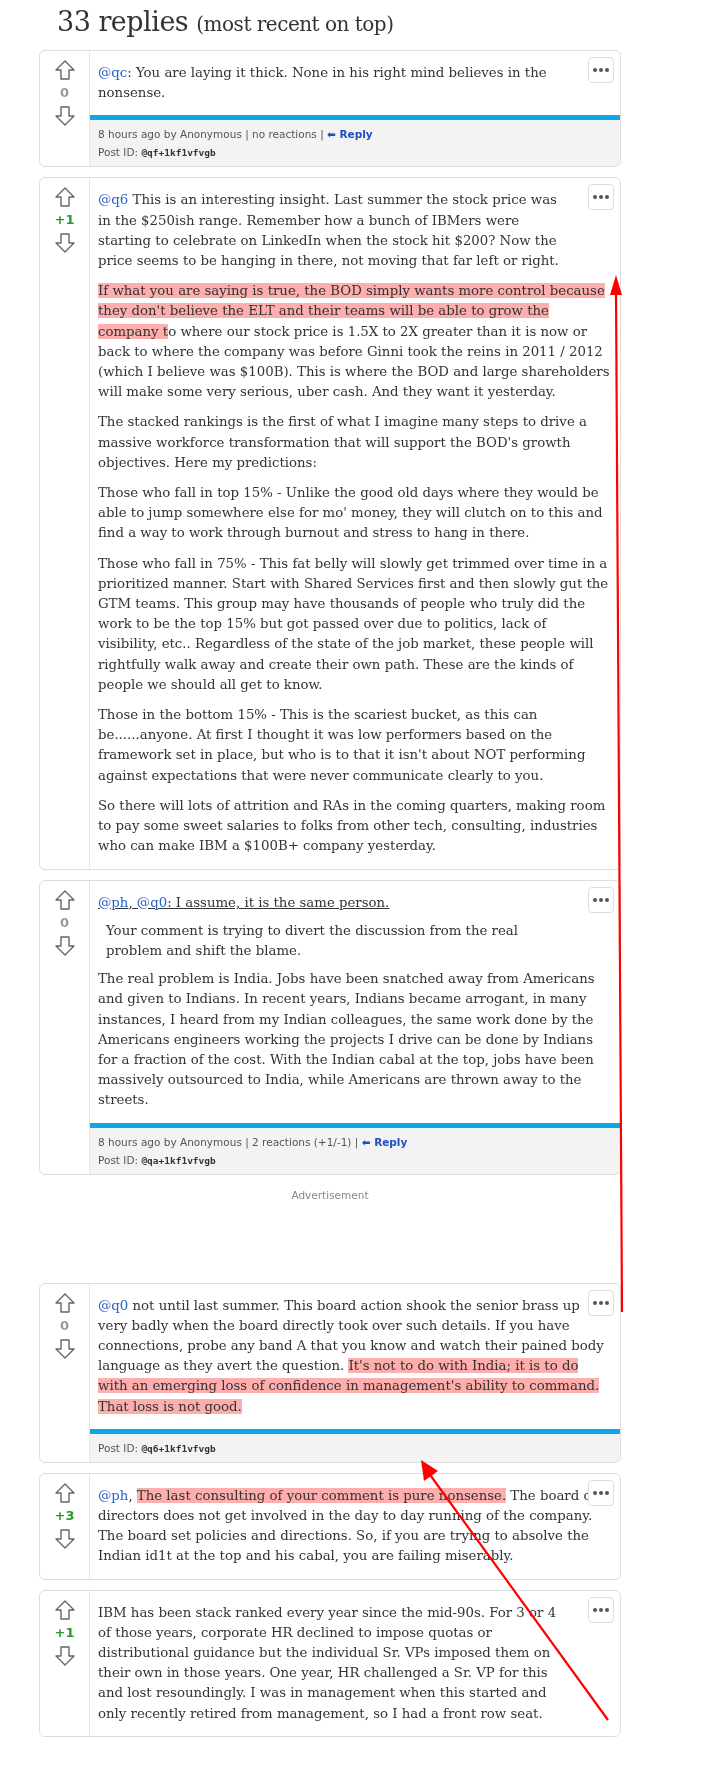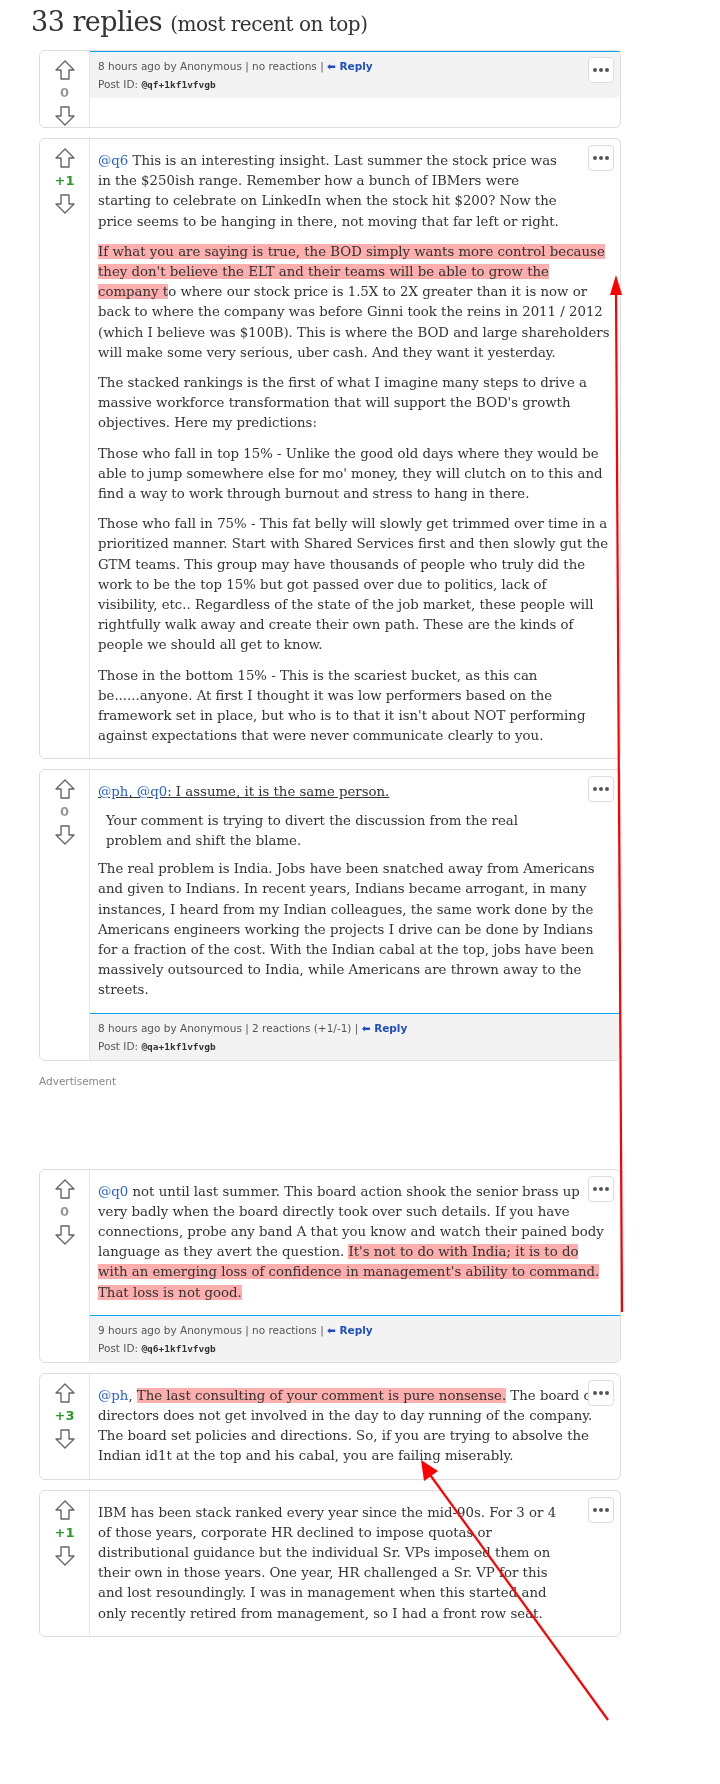--- a/index.html
+++ b/index.html
@@ -1,46 +1,46 @@
 <!DOCTYPE html>
 <html><head>
 <meta charset="utf-8">
 <style>
   * { box-sizing: border-box; }
   html, body { margin: 0; padding: 0; background: #ffffff; }
   body { width: 720px; height: 1784px; position: relative; overflow: hidden;
          font-family: "DejaVu Serif", serif; color: #333; }
-  .heading { position: absolute; left: 31px; top: 6px; margin: 0; font-weight: normal;
+  .heading { position: absolute; left: 57px; top: 6px; margin: 0; font-weight: normal;
              font-family: "DejaVu Serif", serif; font-size: 27px; color: #333; letter-spacing: -0.5px; }
   .heading .sub { font-size: 20px; }
   .comments { position: absolute; left: 39px; top: 50px; width: 582px; }
   .card { position: relative; border: 1px solid #ddd; border-radius: 6px; background: #fff;
           display: flex; margin-bottom: 10px; }
   .vote { width: 50px; flex: 0 0 50px; border-right: 1px solid #e6e6e6; display: flex;
           flex-direction: column; align-items: center; padding-top: 8px; }
   .vote .arrow { width: 22px; height: 24px; display: block; cursor: pointer; }
   .vote .score { font-family: "DejaVu Sans", sans-serif; font-size: 13px; color: #999;
                  height: 20px; line-height: 20px; font-weight: bold; }
   .vote .score.pos { color: #2a9a2a; }
   .main { flex: 1; min-width: 0; }
   .body { padding: 12px 10px 10px 8px; font-size: 13.3px; line-height: 20.2px; color: #333; }
   .body p { margin: 0 0 10px 0; }
   .body p:last-child { margin-bottom: 2px; }
   .mention { color: #2962c9; }
   .hl { background: rgba(255, 120, 120, 0.6); }
-  .footer { background: #f3f3f3; border-top: 1px solid #0ea5e9; padding: 5px 8px 4px 8px;
+  .footer { background: #f3f3f3; border-top: 5px solid #0ea5e9; padding: 5px 8px 4px 8px;
             font-family: "DejaVu Sans", sans-serif; font-size: 10.5px; color: #555; line-height: 18px;
             border-bottom-right-radius: 6px; }
   .footer .reply { color: #1f4fbf; font-weight: bold; cursor: pointer; }
   .footer .pid { font-family: "DejaVu Sans Mono", monospace; font-weight: bold; font-size: 9.5px; color: #333; }
   .more { position: absolute; right: 6px; top: 6px; width: 26px; height: 26px; border: 1px solid #ddd;
           border-radius: 4px; background: #fff; display: flex; align-items: center; justify-content: center;
           cursor: pointer; }
   .more span { width: 4px; height: 4px; border-radius: 50%; background: #555; margin: 0 1px; }
-  .ad { font-family: "DejaVu Sans", sans-serif; font-size: 10.5px; color: #888;
+  .ad { text-align: center; font-family: "DejaVu Sans", sans-serif; font-size: 10.5px; color: #888;
         height: 98px; padding-top: 4px; }
   .overlay { position: absolute; left: 0; top: 0; pointer-events: none; }
 </style>
 </head>
 <body>
 
 <h1 class="heading"><span>33 replies</span> <span class="sub">(most recent on top)</span></h1>
 
 <div class="comments">
 
@@ -48,20 +48,23 @@
     <div class="vote">
       <svg class="arrow" viewBox="0 0 22 24">
           <path d="M11 2 L20 11 L15 11 L15 20 L7 20 L7 11 L2 11 Z" fill="none" stroke="#666" stroke-width="1.4" stroke-linejoin="round"></path>
         </svg>
       <div class="score">0</div>
       <svg class="arrow" viewBox="0 0 22 24">
           <path d="M11 22 L20 13 L15 13 L15 4 L7 4 L7 13 L2 13 Z" fill="none" stroke="#666" stroke-width="1.4" stroke-linejoin="round"></path>
         </svg>
     </div>
     <div class="main">
+      <div class="body" style="padding-right:50px;">
+        <p><span class="mention">@qc</span><span>: </span><span>You are laying it thick. None in his right mind believes in the nonsense.</span></p>
+      </div>
       <div class="footer">
         <div><span>8 hours ago by Anonymous | no reactions | </span><span class="reply"><span>⬅︎</span> <span>Reply</span></span></div>
         <div><span>Post ID: </span><span class="pid">@qf+1kf1vfvgb</span></div>
       </div>
     </div>
     <div class="more">
         <span></span>
         <span></span>
         <span></span>
       </div>
@@ -78,20 +81,21 @@
         </svg>
     </div>
     <div class="main">
       <div class="body">
         <p style="padding-right:40px;"><span class="mention">@q6</span><span> </span><span>This is an interesting insight. Last summer the stock price was in the $250ish range. Remember how a bunch of IBMers were starting to celebrate on LinkedIn when the stock hit $200? Now the price seems to be hanging in there, not moving that far left or right.</span></p>
         <p><span class="hl">If what you are saying is true, the BOD simply wants more control because they don't believe the ELT and their teams will be able to grow the company t</span><span>o where our stock price is 1.5X to 2X greater than it is now or back to where the company was before Ginni took the reins in 2011 / 2012 (which I believe was $100B). This is where the BOD and large shareholders will make some very serious, uber cash. And they want it yesterday.</span></p>
         <p>The stacked rankings is the first of what I imagine many steps to drive a massive workforce transformation that will support the BOD's growth objectives. Here my predictions:</p>
         <p>Those who fall in top 15% - Unlike the good old days where they would be able to jump somewhere else for mo' money, they will clutch on to this and find a way to work through burnout and stress to hang in there.</p>
         <p>Those who fall in 75% - This fat belly will slowly get trimmed over time in a prioritized manner. Start with Shared Services first and then slowly gut the GTM teams. This group may have thousands of people who truly did the work to be the top 15% but got passed over due to politics, lack of visibility, etc.. Regardless of the state of the job market, these people will rightfully walk away and create their own path. These are the kinds of people we should all get to know.</p>
         <p>Those in the bottom 15% - This is the scariest bucket, as this can be......anyone. At first I thought it was low performers based on the framework set in place, but who is to that it isn't about NOT performing against expectations that were never communicate clearly to you.</p>
+        <p>So there will lots of attrition and RAs in the coming quarters, making room to pay some sweet salaries to folks from other tech, consulting, industries who can make IBM a $100B+ company yesterday.</p>
       </div>
     </div>
     <div class="more">
         <span></span>
         <span></span>
         <span></span>
       </div>
   </div>
 
   <div class="card">
@@ -132,21 +136,20 @@
       <div class="score">0</div>
       <svg class="arrow" viewBox="0 0 22 24">
           <path d="M11 22 L20 13 L15 13 L15 4 L7 4 L7 13 L2 13 Z" fill="none" stroke="#666" stroke-width="1.4" stroke-linejoin="round"></path>
         </svg>
     </div>
     <div class="main">
       <div class="body">
         <p><span class="mention">@q0</span><span> </span><span>not until last summer. This board action shook the senior brass up very badly when the board directly took over such details. If you have connections, probe any band A that you know and watch their pained body language as they avert the question. </span><span class="hl">It's not to do with India; it is to do with an emerging loss of confidence in management's ability to command. That loss is not good.</span></p>
       </div>
       <div class="footer">
-        <div><span>9 hours ago by Anonymous | no reactions | </span><span class="reply"><span>⬅︎</span> <span>Reply</span></span></div>
         <div><span>Post ID: </span><span class="pid">@q6+1kf1vfvgb</span></div>
       </div>
     </div>
     <div class="more">
         <span></span>
         <span></span>
         <span></span>
       </div>
   </div>
 

